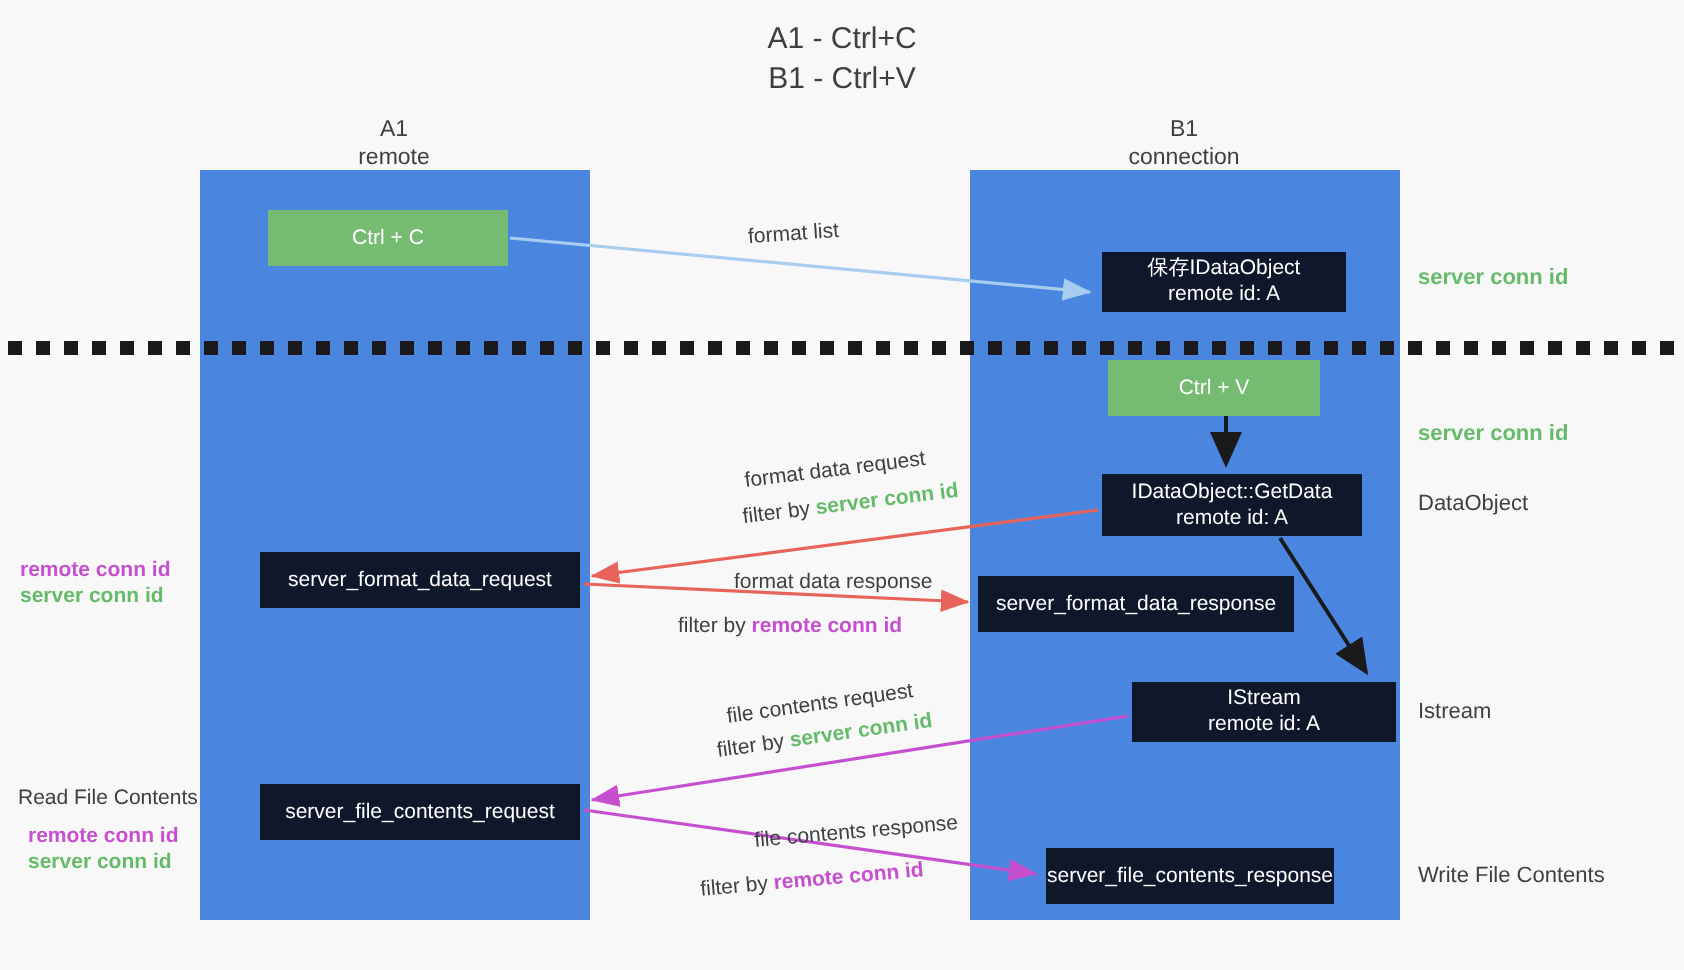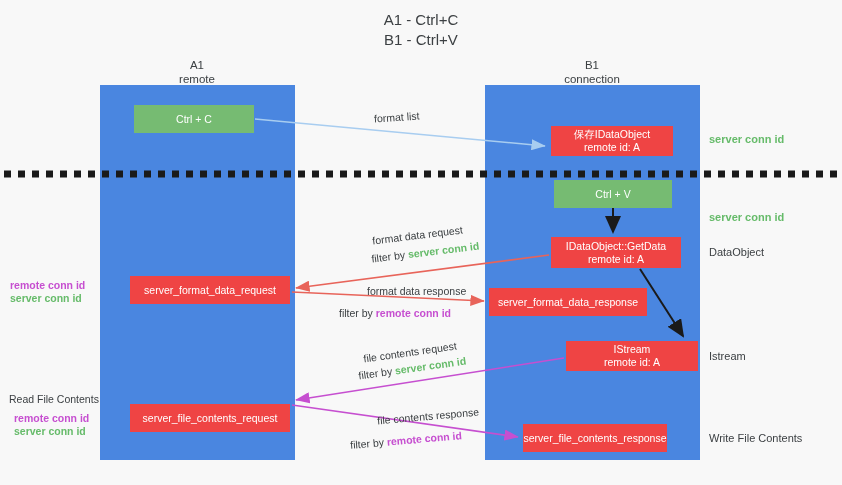--- a/index.html
+++ b/index.html
@@ -32,31 +32,31 @@
   #lane-b1{left:485px;top:85px;width:215px;height:375px;}
 
   
   .box{
     position:absolute;box-sizing:border-box;
     display:flex;flex-direction:column;align-items:center;justify-content:center;
     color:#ffffff;font-size:10.5px;line-height:13px;text-align:center;
     padding:14px 4px;
   }
   .box.green{background:#76bb72;}
-  .box.orange{background:#ef4444;}
+  .box.orange{background:#0f172a;}
   .box .l2{display:block;}
 
   #box-ctrlc{left:134px;top:105px;width:120px;height:26px;}
   #box-save-idataobject{left:551px;top:126px;width:122px;height:30px;}
-  #box-ctrlv{left:554px;top:180px;width:118px;height:26px;}
+  #box-ctrlv{left:554px;top:180px;width:106px;height:26px;}
   #box-getdata{left:551px;top:237px;width:130px;height:31px;}
   #box-fmt-req{left:130px;top:276px;width:160px;height:25px;}
   #box-fmt-resp{left:489px;top:288px;width:158px;height:25px;}
   #box-istream{left:566px;top:341px;width:132px;height:30px;}
-  #box-file-req{left:130px;top:392px;width:160px;height:25px;margin-top:12px;}
+  #box-file-req{left:130px;top:392px;width:160px;height:25px;}
   #box-file-resp{left:523px;top:424px;width:144px;height:25px;}
 
   
   .ann{position:absolute;color:#3c4043;font-size:10.5px;line-height:14px;white-space:nowrap;}
 
   .right-label{position:absolute;color:#3c4043;font-size:11px;line-height:14px;white-space:nowrap;}
   .right-label.green-t{color:#66bb6a;font-weight:bold;}
 
   .left-label{position:absolute;font-size:10.5px;line-height:13px;white-space:nowrap;color:#3c4043;}
   .left-label .rc{color:#c64fd0;font-weight:bold;display:block;}

